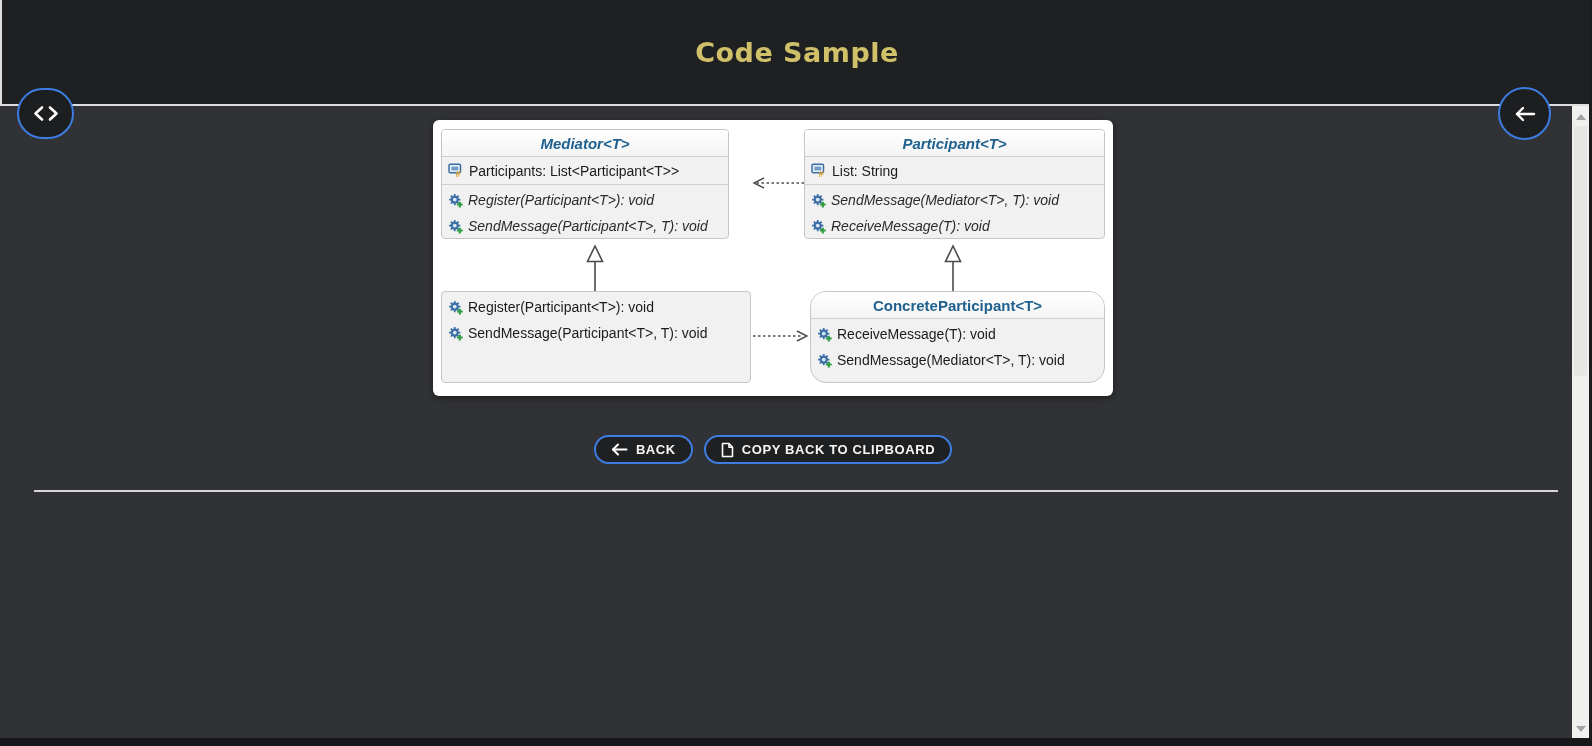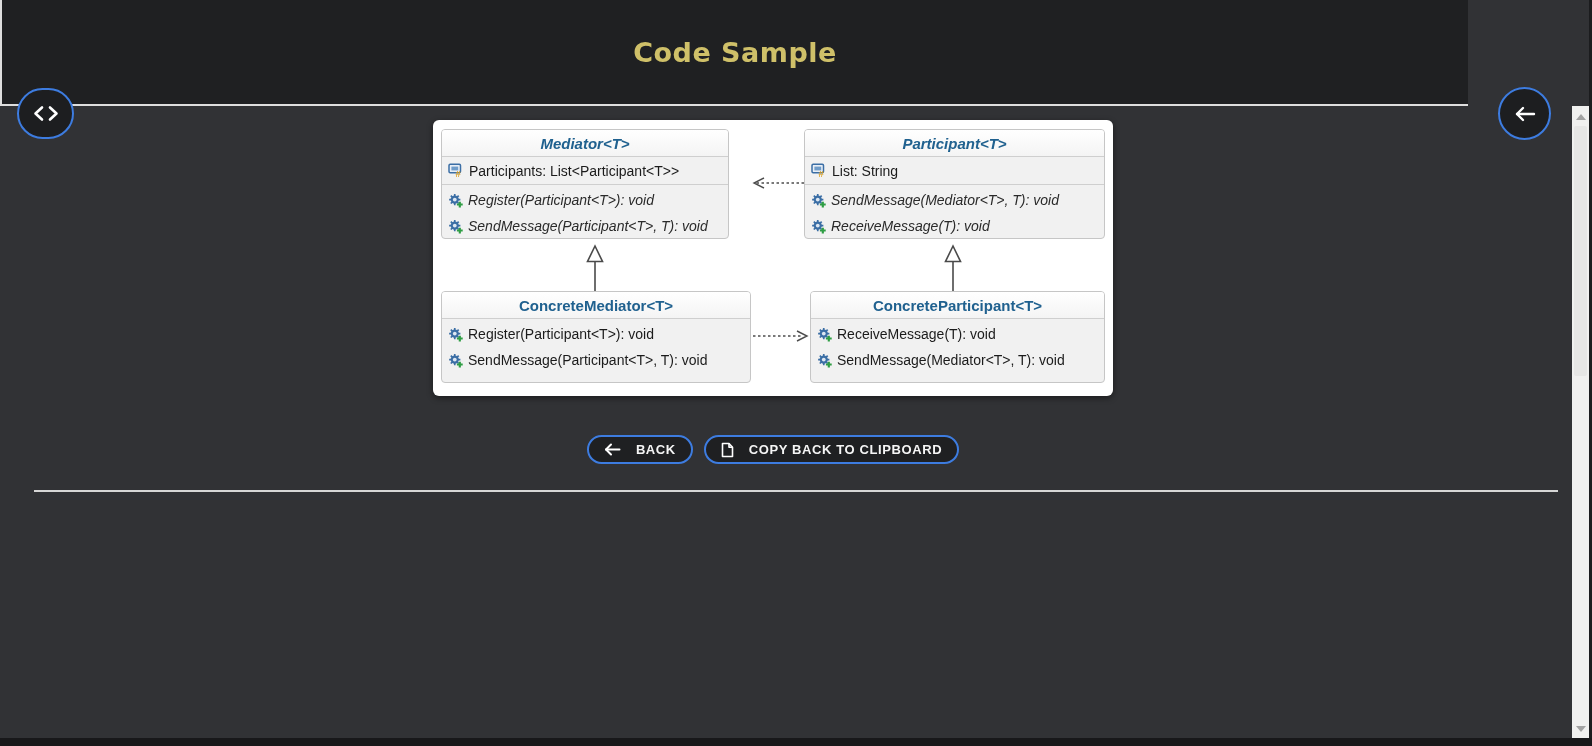--- a/index.html
+++ b/index.html
@@ -3,21 +3,21 @@
 <meta charset="utf-8">
 <style>
   * { margin:0; padding:0; box-sizing:border-box; }
   html,body { width:1592px; height:746px; overflow:hidden; }
   body { font-family:"Liberation Sans", sans-serif; background:#313235; }
 
   .stage { position:relative; width:1592px; height:746px; background:#313235; overflow:hidden; }
 
   
   .header {
-    position:absolute; left:0; top:0; width:1468px; height:106px;
+    position:absolute; left:0; top:0; width:1592px; height:106px;
     background:#1f2022;
     border-bottom:2px solid #dedede;
     border-left:2px solid #dedede;
     display:flex; align-items:center; justify-content:center;
   }
   .header-inner { width:1546px; text-align:center; }
   .page-title {
     font-family:"DejaVu Sans", sans-serif;
     font-size:27px; font-weight:bold; letter-spacing:.5px;
     color:#cfc069;
@@ -74,21 +74,21 @@
   .uml-methods .uml-row { height:26px; }
   .uml-row.abstract { font-style:italic; color:#2a2a2a; }
   .mi { flex:0 0 auto; display:flex; }
 
   
   .actions {
     position:absolute; left:0; top:435px; width:1546px; height:29px;
     display:flex; align-items:center; justify-content:center; gap:11px; z-index:6;
   }
   .pill-btn {
-    height:29px; display:flex; align-items:center; gap:15px;
+    height:29px; display:flex; align-items:center; gap:8px;
     padding:0 15px; border-radius:15px;
     background:#1f2022; border:2px solid #3d7ce0;
     color:#f5f5f5; font-size:13px; font-weight:bold; letter-spacing:.6px;
     cursor:pointer; white-space:nowrap;
   }
 
   .divider {
     position:absolute; left:34px; top:490px; width:1524px; height:0;
     border-top:2px solid #d6d6d6; z-index:4;
   }
@@ -229,21 +229,20 @@
                   <line x1="9.5" y1="12.3" x2="15.7" y2="12.3"></line>
                 </g>
             </svg>
           </span>
           <span>ReceiveMessage(T): void</span>
         </div>
       </div>
     </div>
 
     <div class="uml-box" style="left:8px; top:171px; width:310px; height:92px;">
-      <div class="uml-title">ConcreteMediator&lt;T&gt;</div>
       <div class="uml-methods">
         <div class="uml-row">
           <span class="mi">
             <svg width="15" height="15" viewBox="0 0 16 16">
               <g stroke="#3b6ea5" stroke-width="1.8">
                   <line x1="7.2" y1="1" x2="7.2" y2="13"></line>
                   <line x1="1.2" y1="7" x2="13.2" y2="7"></line>
                   <line x1="3" y1="2.8" x2="11.4" y2="11.2"></line>
                   <line x1="11.4" y1="2.8" x2="3" y2="11.2"></line>
                 </g>
@@ -272,21 +271,21 @@
                   <line x1="12.6" y1="9.2" x2="12.6" y2="15.4"></line>
                   <line x1="9.5" y1="12.3" x2="15.7" y2="12.3"></line>
                 </g>
             </svg>
           </span>
           <span>SendMessage(Participant&lt;T&gt;, T): void</span>
         </div>
       </div>
     </div>
 
-    <div class="uml-box" style="left:377px; top:171px; width:295px; height:92px;">
+    <div class="uml-box" style="left:377px; top:171px; width:295px; height:92px;border-radius:16px;">
       <div class="uml-title">ConcreteParticipant&lt;T&gt;</div>
       <div class="uml-methods">
         <div class="uml-row">
           <span class="mi">
             <svg width="15" height="15" viewBox="0 0 16 16">
               <g stroke="#3b6ea5" stroke-width="1.8">
                   <line x1="7.2" y1="1" x2="7.2" y2="13"></line>
                   <line x1="1.2" y1="7" x2="13.2" y2="7"></line>
                   <line x1="3" y1="2.8" x2="11.4" y2="11.2"></line>
                   <line x1="11.4" y1="2.8" x2="3" y2="11.2"></line>

